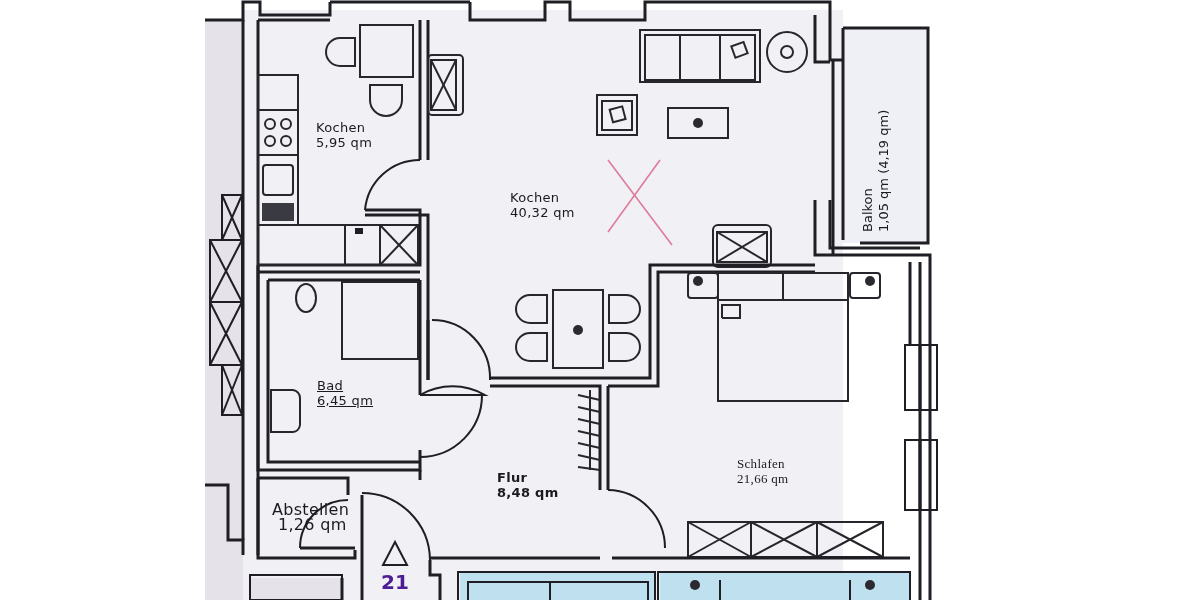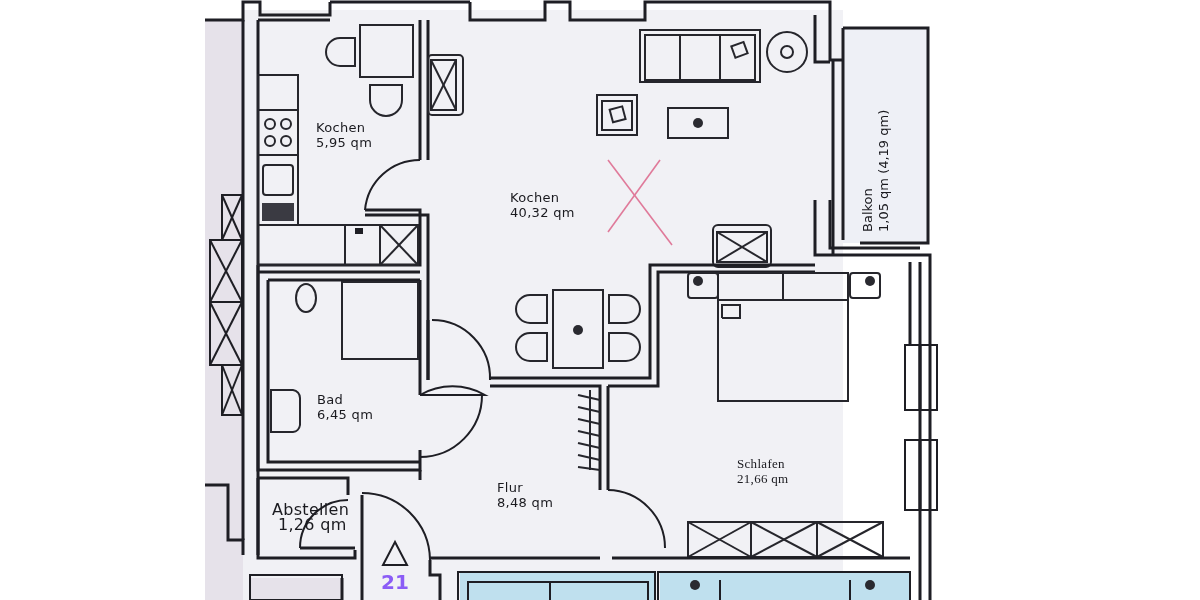--- a/index.html
+++ b/index.html
@@ -4,21 +4,21 @@
 <style>
   html, body { margin:0; padding:0; background:#ffffff; }
   body { width:1200px; height:600px; overflow:hidden; position:relative; font-family:"DejaVu Sans", sans-serif; }
   #plan { position:absolute; left:0; top:0; width:1200px; height:600px; }
   .wall { fill:none; stroke:#1e1e24; stroke-width:3; }
   .thin { fill:none; stroke:#1e1e24; stroke-width:2; }
   .furn { fill:none; stroke:#26262c; stroke-width:2; }
   .fill-room { fill:#f1f1f5; }
   .label { position:absolute; font-size:13px; color:#1a1a1f; line-height:15px; white-space:nowrap; letter-spacing:0.3px; }
   .balkon-label { position:absolute; font-size:13px; color:#1a1a1f; line-height:15px; white-space:nowrap; transform-origin:left top; transform:rotate(-90deg); }
-  .unit-num { position:absolute; font-size:20px; font-weight:bold; color:#8b5cf6; }
+  .unit-num { position:absolute; font-size:20px; font-weight:bold; color:#4c1d95; }
 </style>
 </head>
 <body>
 
 <svg id="plan" viewBox="0 0 1200 600" xmlns="http://www.w3.org/2000/svg">
 
   <rect x="205" y="20" width="38" height="580" fill="#e6e2ea"></rect>
 
   <rect x="243" y="10" width="600" height="590" class="fill-room"></rect>
   <rect x="843" y="28" width="85" height="215" fill="#eef0f6"></rect>
@@ -228,25 +228,25 @@
 <div class="label" style="left:510px;top:190px;">
   <div>Kochen</div>
   <div>40,32 qm</div>
 </div>
 <div class="balkon-label" style="left:860px;top:232px;">
   <span>Balkon</span>
 </div>
 <div class="balkon-label" style="left:876px;top:232px;">
   <span>1,05 qm (4,19 qm)</span>
 </div>
-<div class="label" style="left:317px;top:392px;">
+<div class="label" style="left:317px;top:378px;text-decoration:underline;">
   <div>Bad</div>
   <div>6,45 qm</div>
 </div>
-<div class="label" style="left:497px;top:480px;">
+<div class="label" style="left:497px;top:470px;font-weight:bold;">
   <div>Flur</div>
   <div>8,48 qm</div>
 </div>
 <div class="label" style="left:737px;top:456px;font-family:Liberation Serif, serif;">
   <div>Schlafen</div>
   <div>21,66 qm</div>
 </div>
 <div class="label" style="left:272px;top:502px;font-size:16px;">
   <div>Abstellen</div>
   <div style="padding-left:6px;">1,26 qm</div>

